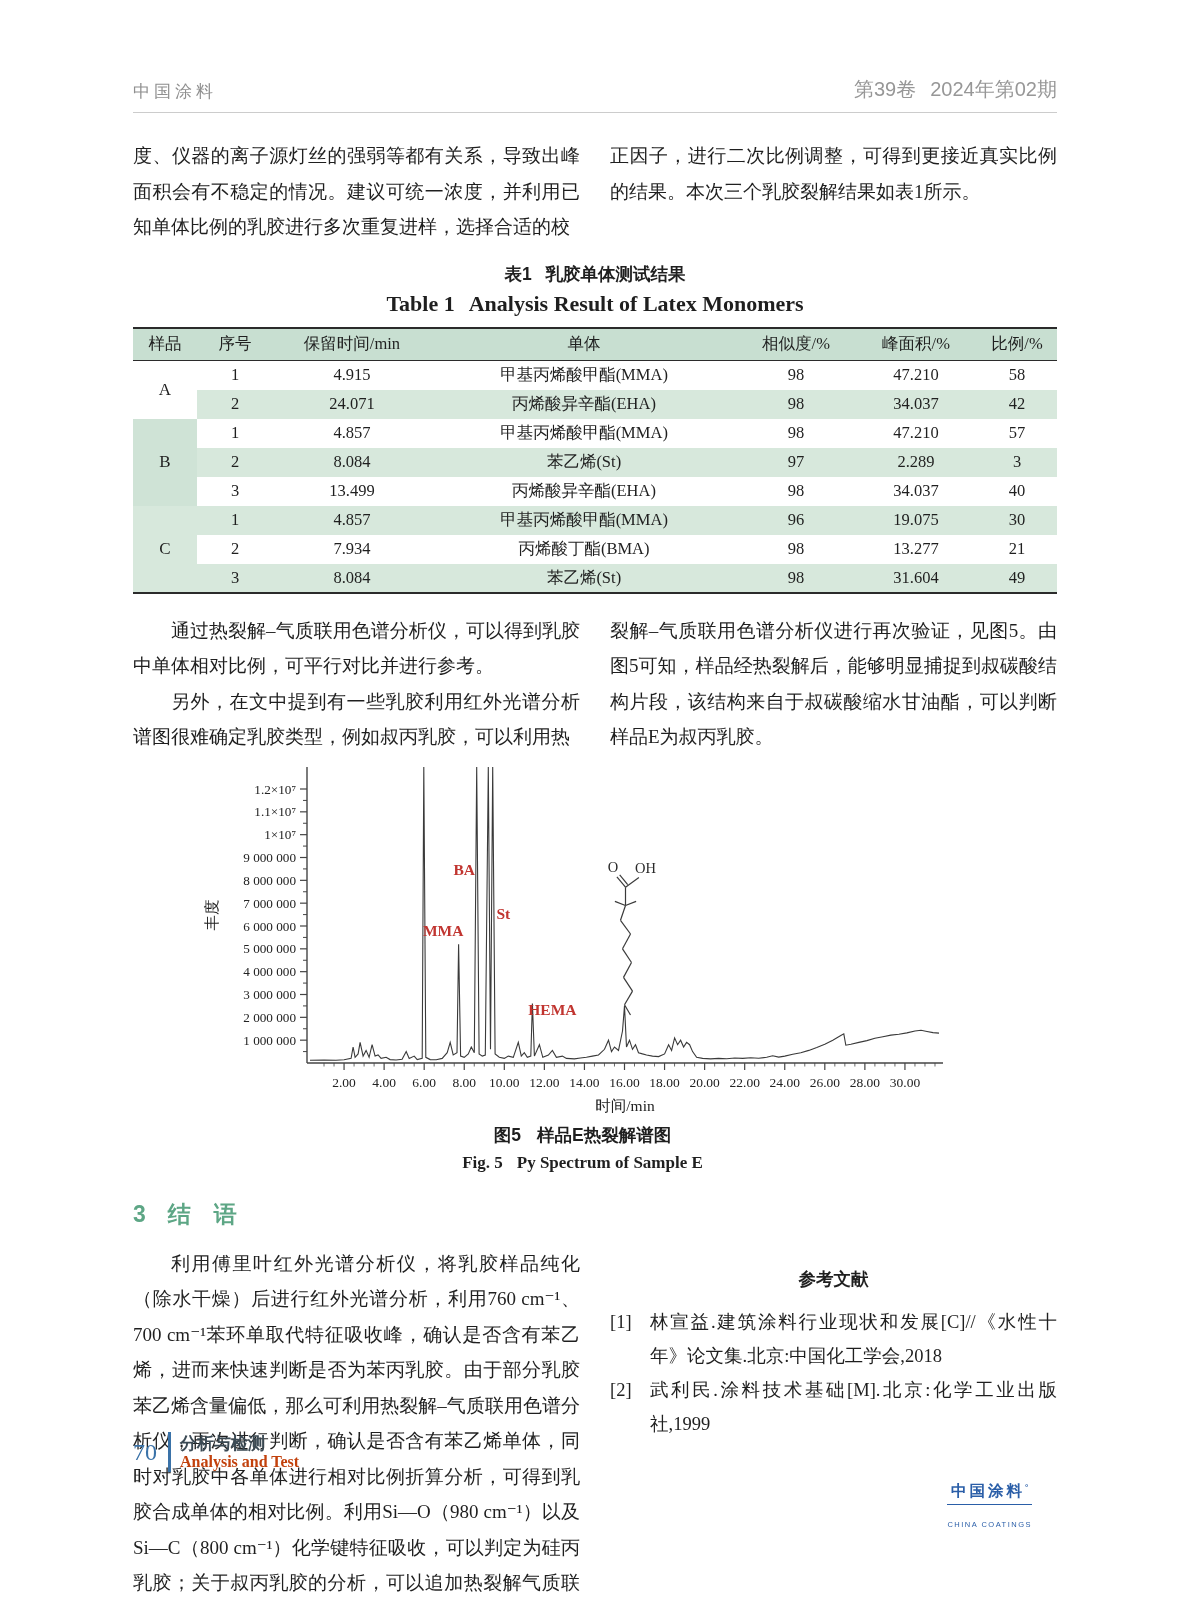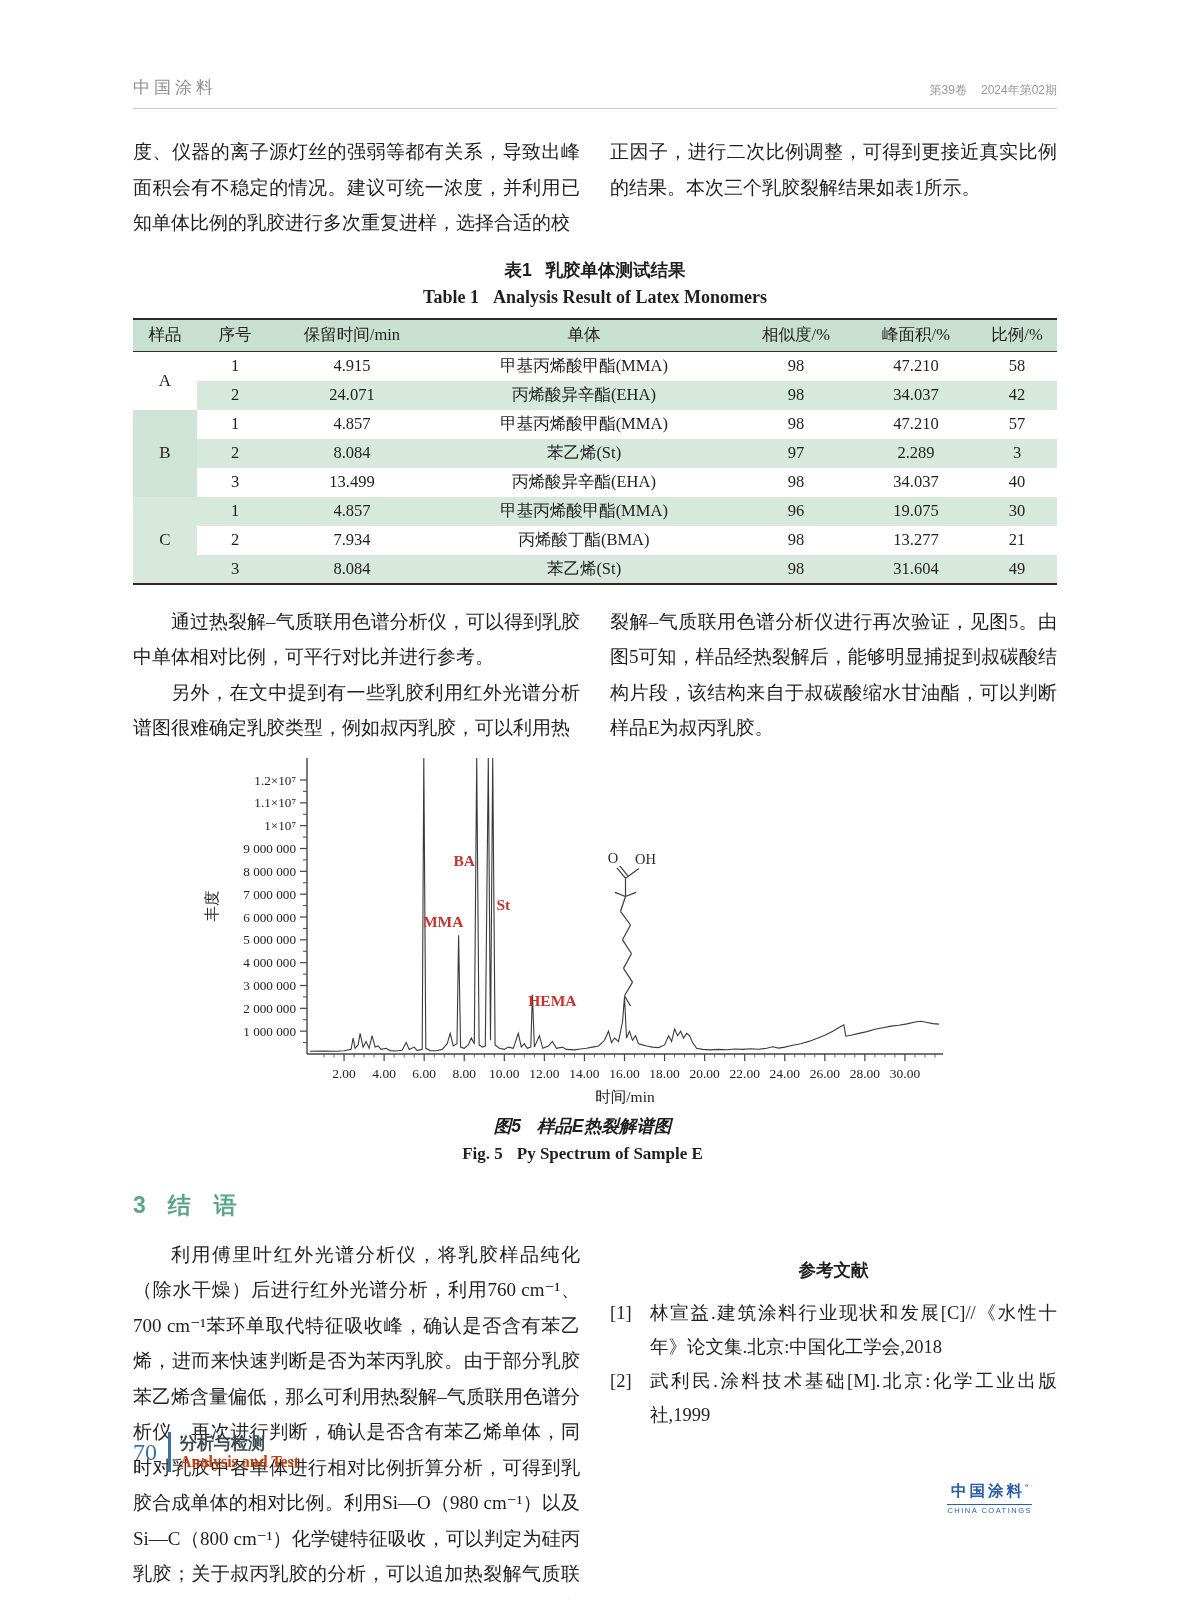--- a/index.html
+++ b/index.html
@@ -7,52 +7,52 @@
   .page {
     position:relative; width:1187px; height:1600px; margin:0 auto;
     background:#ffffff; overflow:hidden;
     font-family:"Liberation Serif","DejaVu Serif",serif; color:#1f1f1f;
   }
   .content { padding:0 130px 0 133px; }
 
   
   .hdr { display:flex; justify-content:space-between; align-items:flex-end; padding-top:76px; }
   .hdr .jname { font-size:17px; color:#8f8f8f; letter-spacing:4px; font-family:"Liberation Sans",sans-serif; }
-  .hdr .issue { font-size:12px; color:#979797; font-family:"Liberation Sans",sans-serif; }
+  .hdr .issue { font-size:20px; color:#979797; font-family:"Liberation Sans",sans-serif; }
   .hdr .issue span { margin-left:14px; }
   .hdr-rule { border-bottom:1.5px solid #cccccc; margin-top:9px; }
 
   
   .cols { display:flex; gap:30px; }
   .col { flex:1; font-size:19px; line-height:35.5px; text-align:justify; }
   .intro { margin-top:25px; }
   p.ind { text-indent:2em; }
 
   
   .tblock { margin-top:17px; }
   .t-zh { text-align:center; font-family:"Liberation Sans",sans-serif; font-weight:bold; font-size:17.5px; }
   .t-zh span { margin:0 7px; }
-  .t-en { text-align:center; font-weight:bold; font-size:18px; margin-top:5px; }
+  .t-en { text-align:center; font-weight:bold; font-size:22px; margin-top:5px; }
   .t-en span { margin:0 7px; }
   table { width:100%; border-collapse:collapse; margin-top:10px; font-size:16.5px;
           border-top:2.5px solid #2b2b2b; border-bottom:2.5px solid #2b2b2b; }
   th { background:#c8dfd1; font-weight:normal; height:33px; border-bottom:1.5px solid #2b2b2b; }
   td { height:29px; text-align:center; }
   tr.g td { background:#d7e8dc; }
   td.sample { background:#ffffff; font-size:17px; }
   td.sample.sg { background:#cfe3d6; }
   col.c-sample{width:64px} col.c-no{width:76px} col.c-rt{width:158px} col.c-mono{width:306px}
   col.c-sim{width:118px} col.c-area{width:122px} col.c-ratio{width:80px}
 
   .mid { margin-top:19px;justify-content:flex-end; }
 
   
   .fig { margin-top:8px; margin-left:62px; width:775px; }
   .figcap-zh { text-align:center; font-family:"Liberation Sans",sans-serif; font-weight:bold; font-size:17.5px; margin-top:4px; }
-  .figcap-zh span { margin:0 8px;font-style:italic; }
+  .figcap-zh span { margin:0 8px; }
   .figcap-en { text-align:center; font-weight:bold; font-size:17px; margin-top:6px; }
   .figcap-en span { margin:0 7px; }
 
   
   .sec-h { margin-top:26px; font-family:"Liberation Sans",sans-serif; font-weight:bold; font-size:23px; color:#5da685; }
   .sec-h .num { margin-right:22px; }
   .bottom { margin-top:16px; }
 
   .refs-title { text-align:center; font-family:"Liberation Sans",sans-serif; font-weight:bold; font-size:17.5px; margin:16px 0 8px; }
   .ref { display:flex; font-size:18.5px; line-height:34px; text-align:justify; }
@@ -63,21 +63,21 @@
   .footer { position:absolute; left:133px; top:1432px; display:flex; align-items:center; }
   .footer .pg { font-size:24px; color:#3a72a8; margin-right:11px; }
   .footer .bar { width:3px; height:40px; background:#3a72a8; margin-right:9px; }
   .footer .sec-zh { font-family:"Liberation Sans",sans-serif; font-weight:bold; font-size:17px; color:#3b4a54; line-height:20px; }
   .footer .sec-en { font-size:16px; color:#c2410c; line-height:16px;font-weight:bold; }
 
   
   .logo { position:absolute; right:155px; top:1481px; text-align:center; }
   .logo .zh { font-family:"Liberation Sans",sans-serif; font-weight:bold; font-size:15.5px; color:#2a5ea8; letter-spacing:3px; }
   .logo .tm { font-size:8px; vertical-align:super; letter-spacing:0; }
-  .logo .en { font-family:"Liberation Sans",sans-serif; font-size:7.5px; color:#2a5ea8; letter-spacing:1.5px; border-top:1px solid #2a5ea8; margin-top:2px; padding-top:1px; }
+  .logo .en { font-family:"Liberation Sans",sans-serif; font-size:7.5px; color:#2a5ea8; letter-spacing:1.5px; border-top:1px solid #2a5ea8; margin-top:2px; padding-top:15px; }
 </style>
 </head>
 <body>
 
 <div class="page">
   <div class="content">
 
     <div class="hdr">
       <div class="jname">中国涂料</div>
       <div class="issue">

